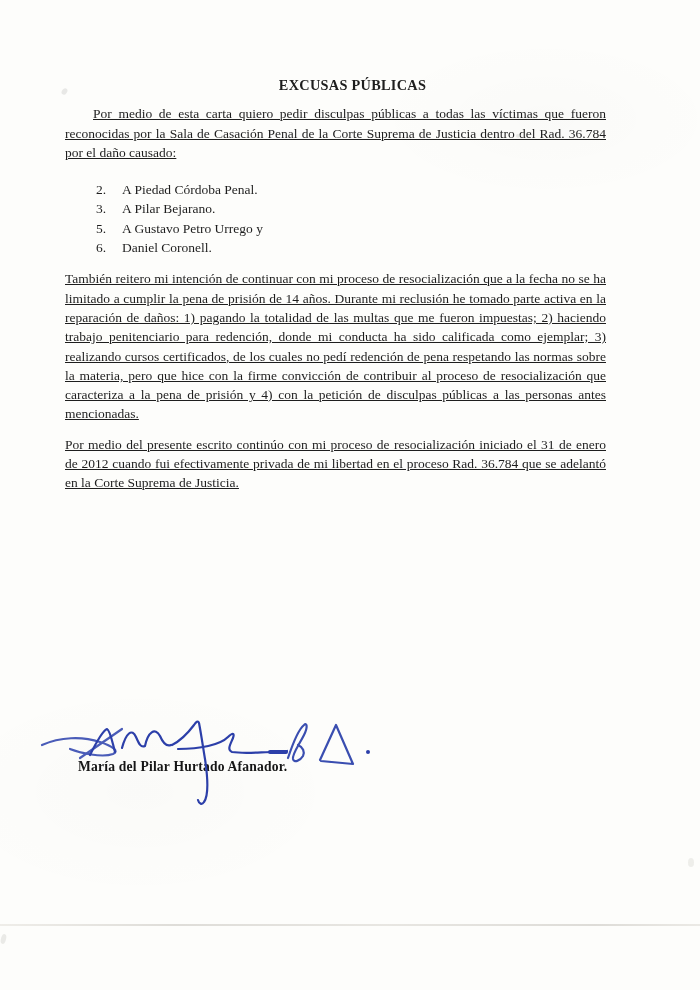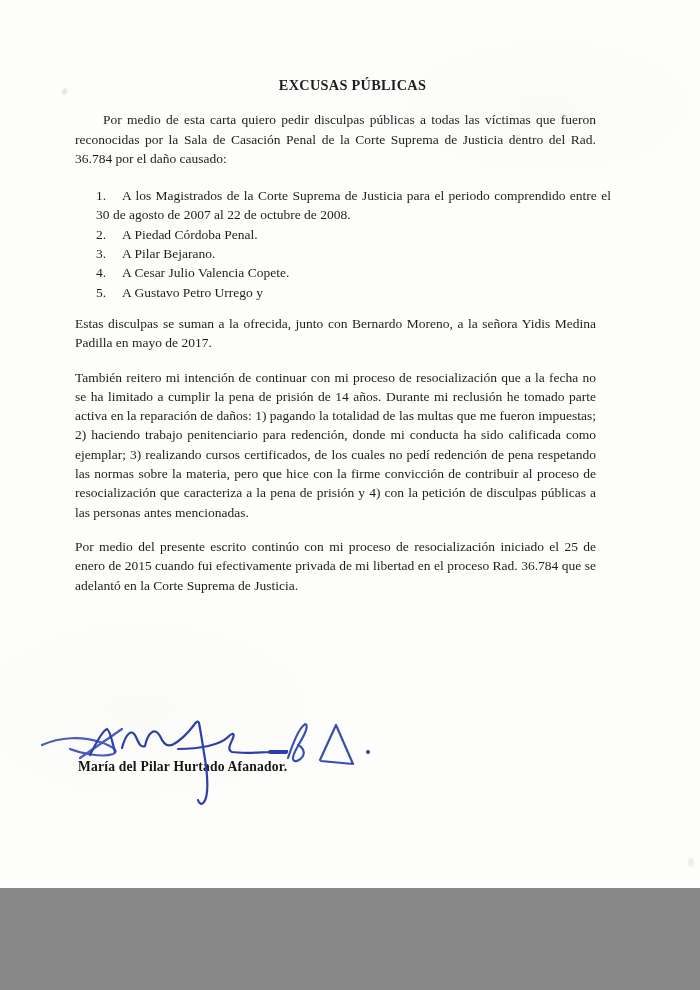--- a/index.html
+++ b/index.html
@@ -1,38 +1,38 @@
 <!DOCTYPE html>
 <html><head>
 <meta charset="utf-8">
 <style>
   html,body { margin:0; padding:0; }
   body { background:#888; }
   .page {
     position:relative;
-    width:700px; height:888px;
+    width:700px; height:990px;
     margin:0 auto;
     background:#fdfdfb;
     background-image:
       radial-gradient(ellipse 260px 120px at 78% 12%, rgba(0,0,0,0.012), transparent 70%),
       radial-gradient(ellipse 300px 160px at 20% 80%, rgba(0,0,0,0.01), transparent 70%);
     font-family:"Liberation Serif","DejaVu Serif",serif;
     color:#1e1e1e;
     overflow:hidden;
   }
   .content {
     position:absolute; left:60px; top:76px; width:551px;
     font-size:13.5px; line-height:19.3px;
     text-align:justify;
   }
   .doc-title {
     font-size:14.3px; font-weight:bold; letter-spacing:0.3px;
     text-align:center; margin:0 0 9px 34px;
   }
-  .para { margin:15px; }
+  .para { margin:5px;text-decoration:underline; }
   #p1 { text-indent:28px; }
   #p2 { margin-top:12px; }
   #p3 { margin-top:10px; }
   #p4 { margin-top:10px; }
   #p5 { margin-top:11px; }
   #p6 { margin-top:8px; }
   .apology-list { margin:18px 0 12px 36px; }
   .list-item { text-align:justify; }
   .item-num { display:inline-block; width:26px; text-indent:0; }
   .signature-block { position:absolute; left:30px; top:698px; width:360px; height:120px; }
@@ -59,30 +59,28 @@
 <body>
 
 <div class="page">
 
   <div class="content">
     <div class="doc-title">EXCUSAS PÚBLICAS</div>
 
     <p class="para" id="p1">Por medio de esta carta quiero pedir disculpas públicas a todas las víctimas que fueron reconocidas por la Sala de Casación Penal de la Corte Suprema de Justicia dentro del Rad. 36.784 por el daño causado:</p>
 
     <div class="apology-list">
-      <div class="list-item"><span class="item-num">1.</span><span>A los Magistrados de la Corte Suprema de Justicia para el periodo comprendido entre el 30 de agosto de 2007 al 22 de octubre de 2008.</span></div>
       <div class="list-item"><span class="item-num">2.</span><span>A Piedad Córdoba Penal.</span></div>
       <div class="list-item"><span class="item-num">3.</span><span>A Pilar Bejarano.</span></div>
-      <div class="list-item"><span class="item-num">4.</span><span>A Cesar Julio Valencia Copete.</span></div>
       <div class="list-item"><span class="item-num">5.</span><span>A Gustavo Petro Urrego y</span></div>
+      <div class="list-item"><span class="item-num">6.</span><span>Daniel Coronell.</span></div>
     </div>
 
-    <p class="para" id="p2">Estas disculpas se suman a la ofrecida, junto con Bernardo Moreno, a la señora Yidis Medina Padilla en mayo de 2017.</p>
     <p class="para" id="p4">También reitero mi intención de continuar con mi proceso de resocialización que a la fecha no se ha limitado a cumplir la pena de prisión de 14 años. Durante mi reclusión he tomado parte activa en la reparación de daños: 1) pagando la totalidad de las multas que me fueron impuestas; 2) haciendo trabajo penitenciario para redención, donde mi conducta ha sido calificada como ejemplar; 3) realizando cursos certificados, de los cuales no pedí redención de pena respetando las normas sobre la materia, pero que hice con la firme convicción de contribuir al proceso de resocialización que caracteriza a la pena de prisión y 4) con la petición de disculpas públicas a las personas antes mencionadas.</p>
-    <p class="para" id="p5">Por medio del presente escrito continúo con mi proceso de resocialización iniciado el 25 de enero de 2015 cuando fui efectivamente privada de mi libertad en el proceso Rad. 36.784 que se adelantó en la Corte Suprema de Justicia.</p>
+    <p class="para" id="p5">Por medio del presente escrito continúo con mi proceso de resocialización iniciado el 31 de enero de 2012 cuando fui efectivamente privada de mi libertad en el proceso Rad. 36.784 que se adelantó en la Corte Suprema de Justicia.</p>
   </div>
 
   <div class="signature-block">
     <div class="signer-name">María del Pilar Hurtado Afanador.</div>
     <svg class="signature-svg" width="360" height="120" viewBox="0 0 360 118">
       <g fill="none" stroke-width="2.2" stroke-linecap="round" stroke-linejoin="round" stroke="#2c3fa9">
         <path class="sig-light" d="M 12,46 C 30,38 52,37 70,43 C 82,47 90,52 83,55 C 72,59 50,54 40,50"></path>
         <path class="sig-light" d="M 50,59 L 92,30"></path>
         <path d="M 60,56 C 68,40 74,31 77,30 C 80,31 82,42 85,53"></path>
         <path d="M 92,49 C 96,34 102,29 106,38 C 109,45 111,49 115,47 C 118,33 125,28 130,37 C 133,44 136,48 141,46"></path>

